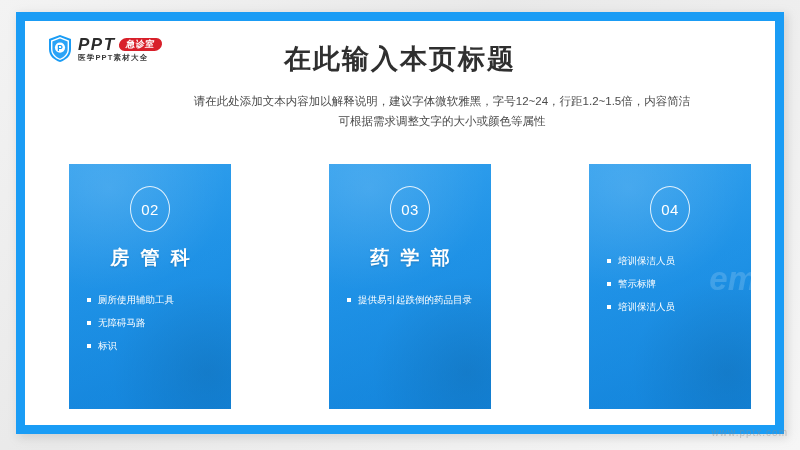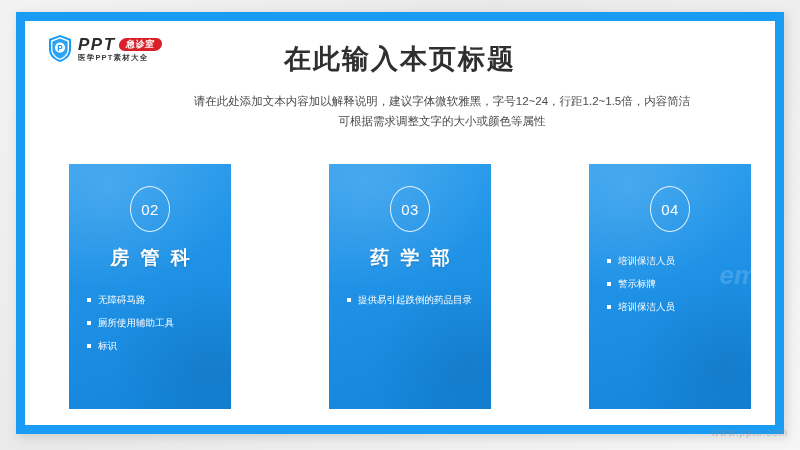--- a/index.html
+++ b/index.html
@@ -230,21 +230,21 @@
     right: 12px;
     bottom: 12px;
     font-size: 10px;
     color: rgba(140,140,140,0.45);
     letter-spacing: 1px;
   }
   .card-watermark {
     position: absolute;
     right: -6px;
     top: 96px;
-    font-size: 26px;
+    font-size: 33px;
     color: rgba(255,255,255,0.16);
     font-weight: bold;
     font-style: italic;
     pointer-events: none;
   }
 </style>
 </head>
 <body>
 
 <div class="page">
@@ -284,25 +284,25 @@
 
         <div class="card">
           <div class="photo"></div>
           <div class="wash"></div>
           <div class="content">
             <div class="num-circle">02</div>
             <div class="card-title">房 管 科</div>
             <div class="bullets">
               <div class="bullet">
                 <span class="dot"></span>
+                <span class="txt">厕所使用辅助工具</span>
+              </div>
+              <div class="bullet">
+                <span class="dot"></span>
                 <span class="txt">无障碍马路</span>
-              </div>
-              <div class="bullet">
-                <span class="dot"></span>
-                <span class="txt">厕所使用辅助工具</span>
               </div>
               <div class="bullet">
                 <span class="dot"></span>
                 <span class="txt">标识</span>
               </div>
             </div>
           </div>
         </div>
 
         <div class="card">

